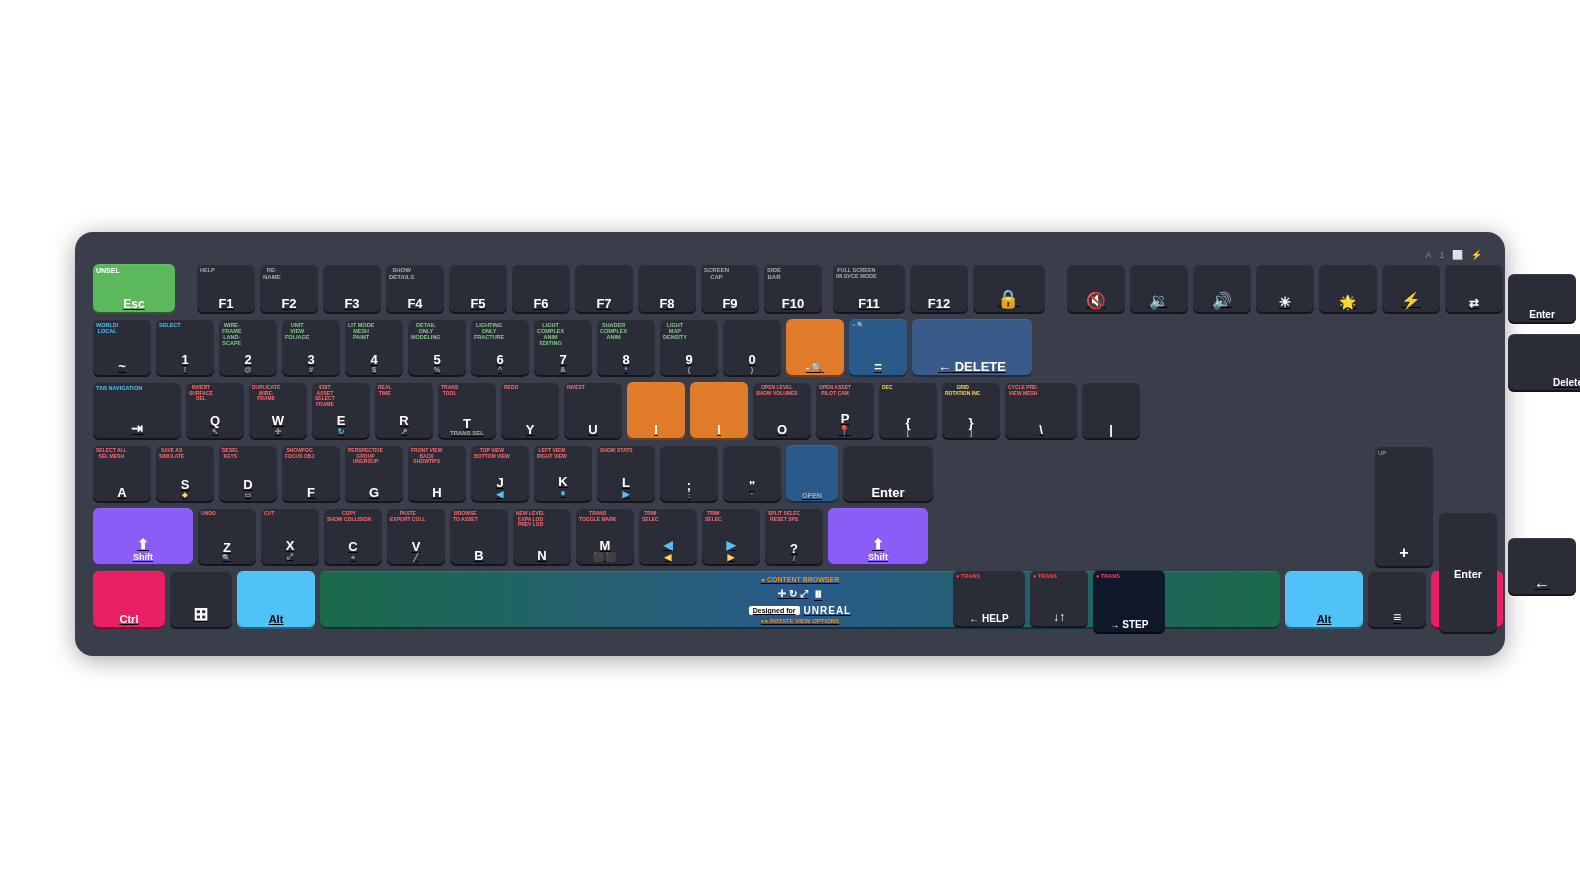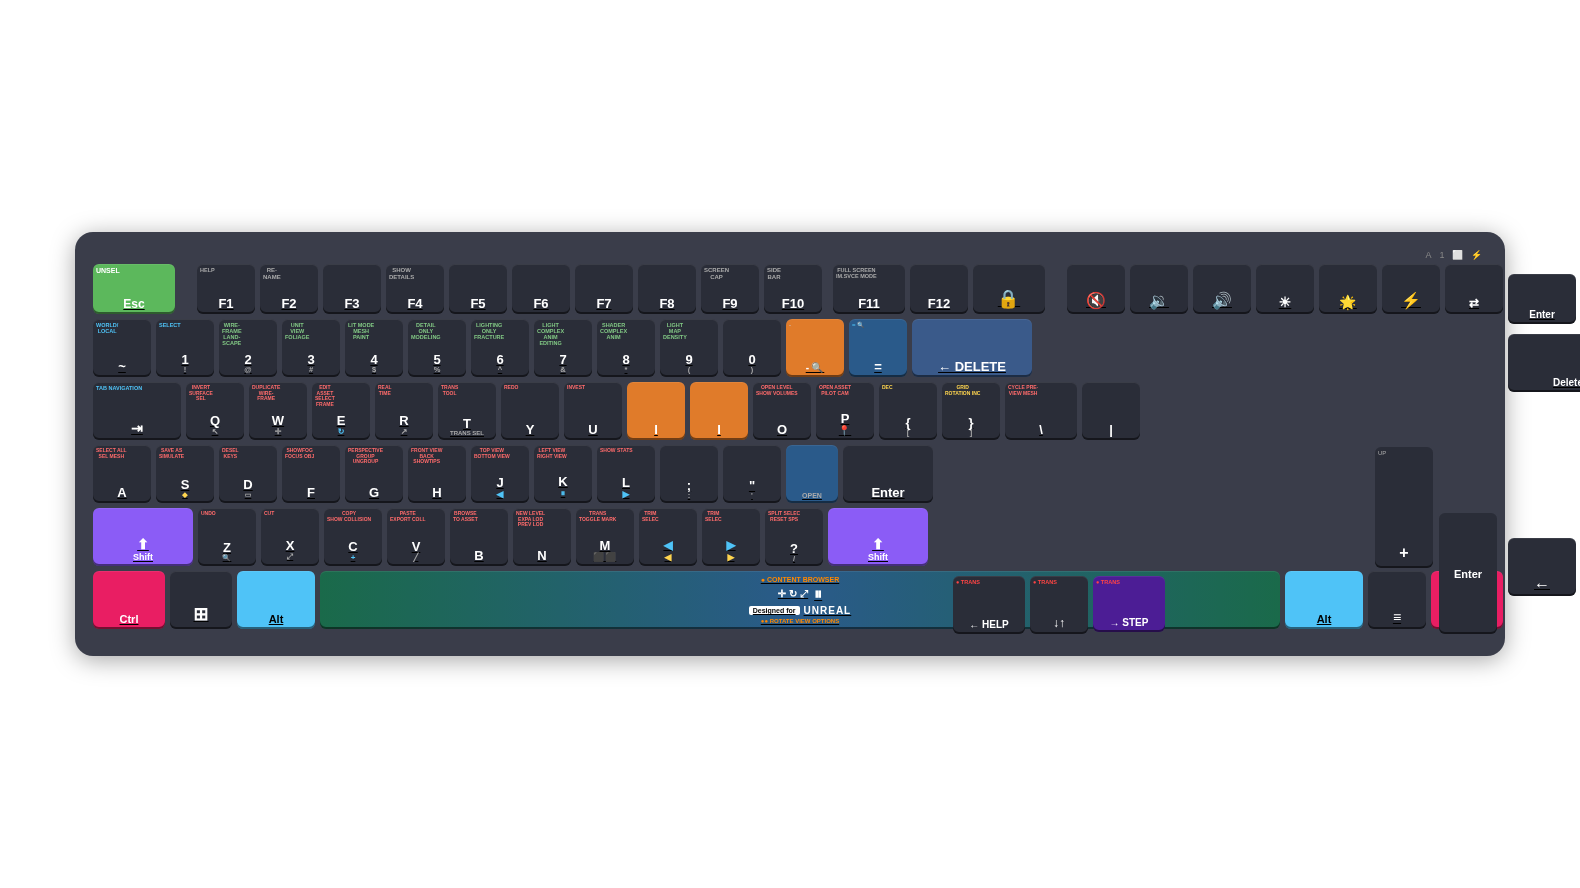--- a/index.html
+++ b/index.html
@@ -688,21 +688,21 @@
             <span style="color:#ff4444;font-size:5.5px;">● TRANS</span>
           </div>
         <span style="font-size:10px;color:#fff;">← HELP</span>
       </div>
       <div class="key" style="min-width:58px;height:58px;background:#2a2d38;">
         <div class="top-indicator">
             <span style="color:#ff4444;font-size:5.5px;">● TRANS</span>
           </div>
         <span style="font-size:12px;color:#fff;">↓↑</span>
       </div>
-      <div class="key" style="min-width:72px;height:56px;background:#4c1d95;">
+      <div class="key" style="min-width:72px;height:64px;background:#0f172a;">
         <div class="top-indicator">
             <span style="color:#ff4444;font-size:5.5px;">● TRANS</span>
           </div>
         <span style="font-size:10px;color:#fff;">→ STEP</span>
       </div>
     </div>
 
     <div style="position:absolute;right:72px;bottom:88px;width:58px;height:121px;background:#2a2d38;border-radius:6px;display:flex;flex-direction:column;justify-content:flex-end;align-items:center;padding-bottom:6px;box-shadow:inset 0 -2px 0 rgba(0,0,0,0.5);">
       <div style="position:absolute;top:3px;left:3px;right:3px;font-size:6px;color:#aaa;text-align:left;">UP</div>
       <span style="font-size:16px;color:#fff;font-weight:700;">+</span>

